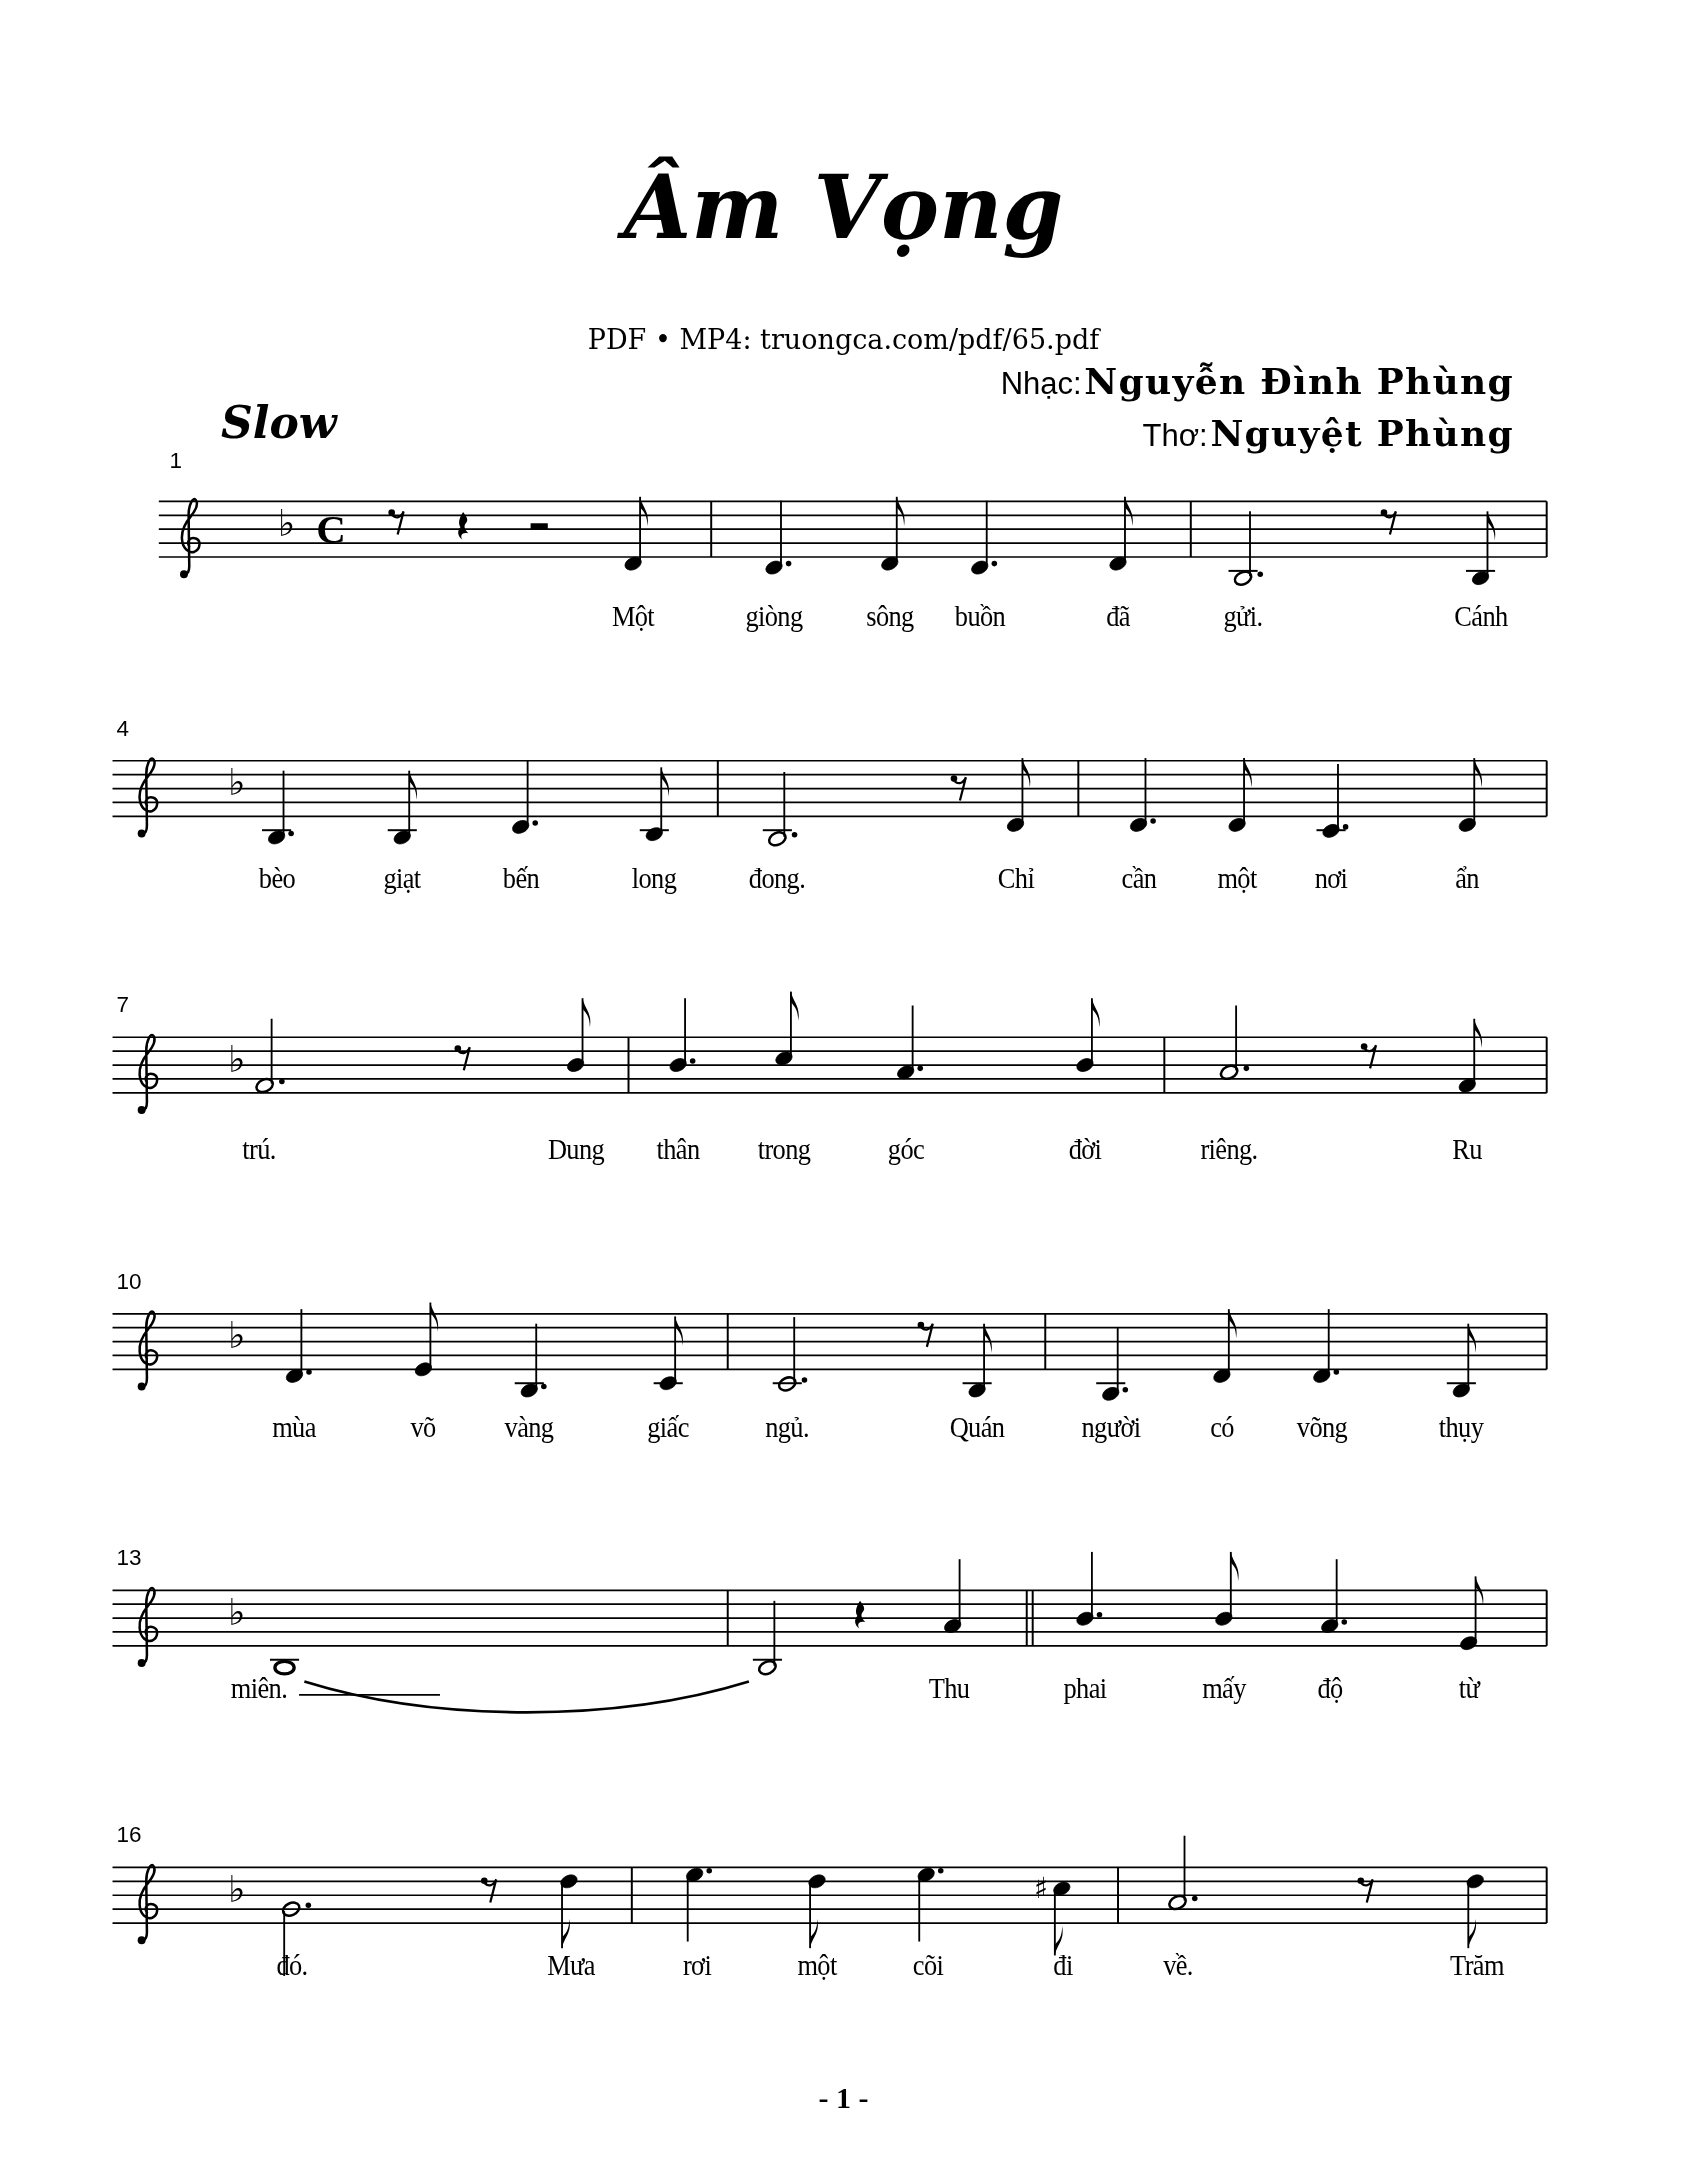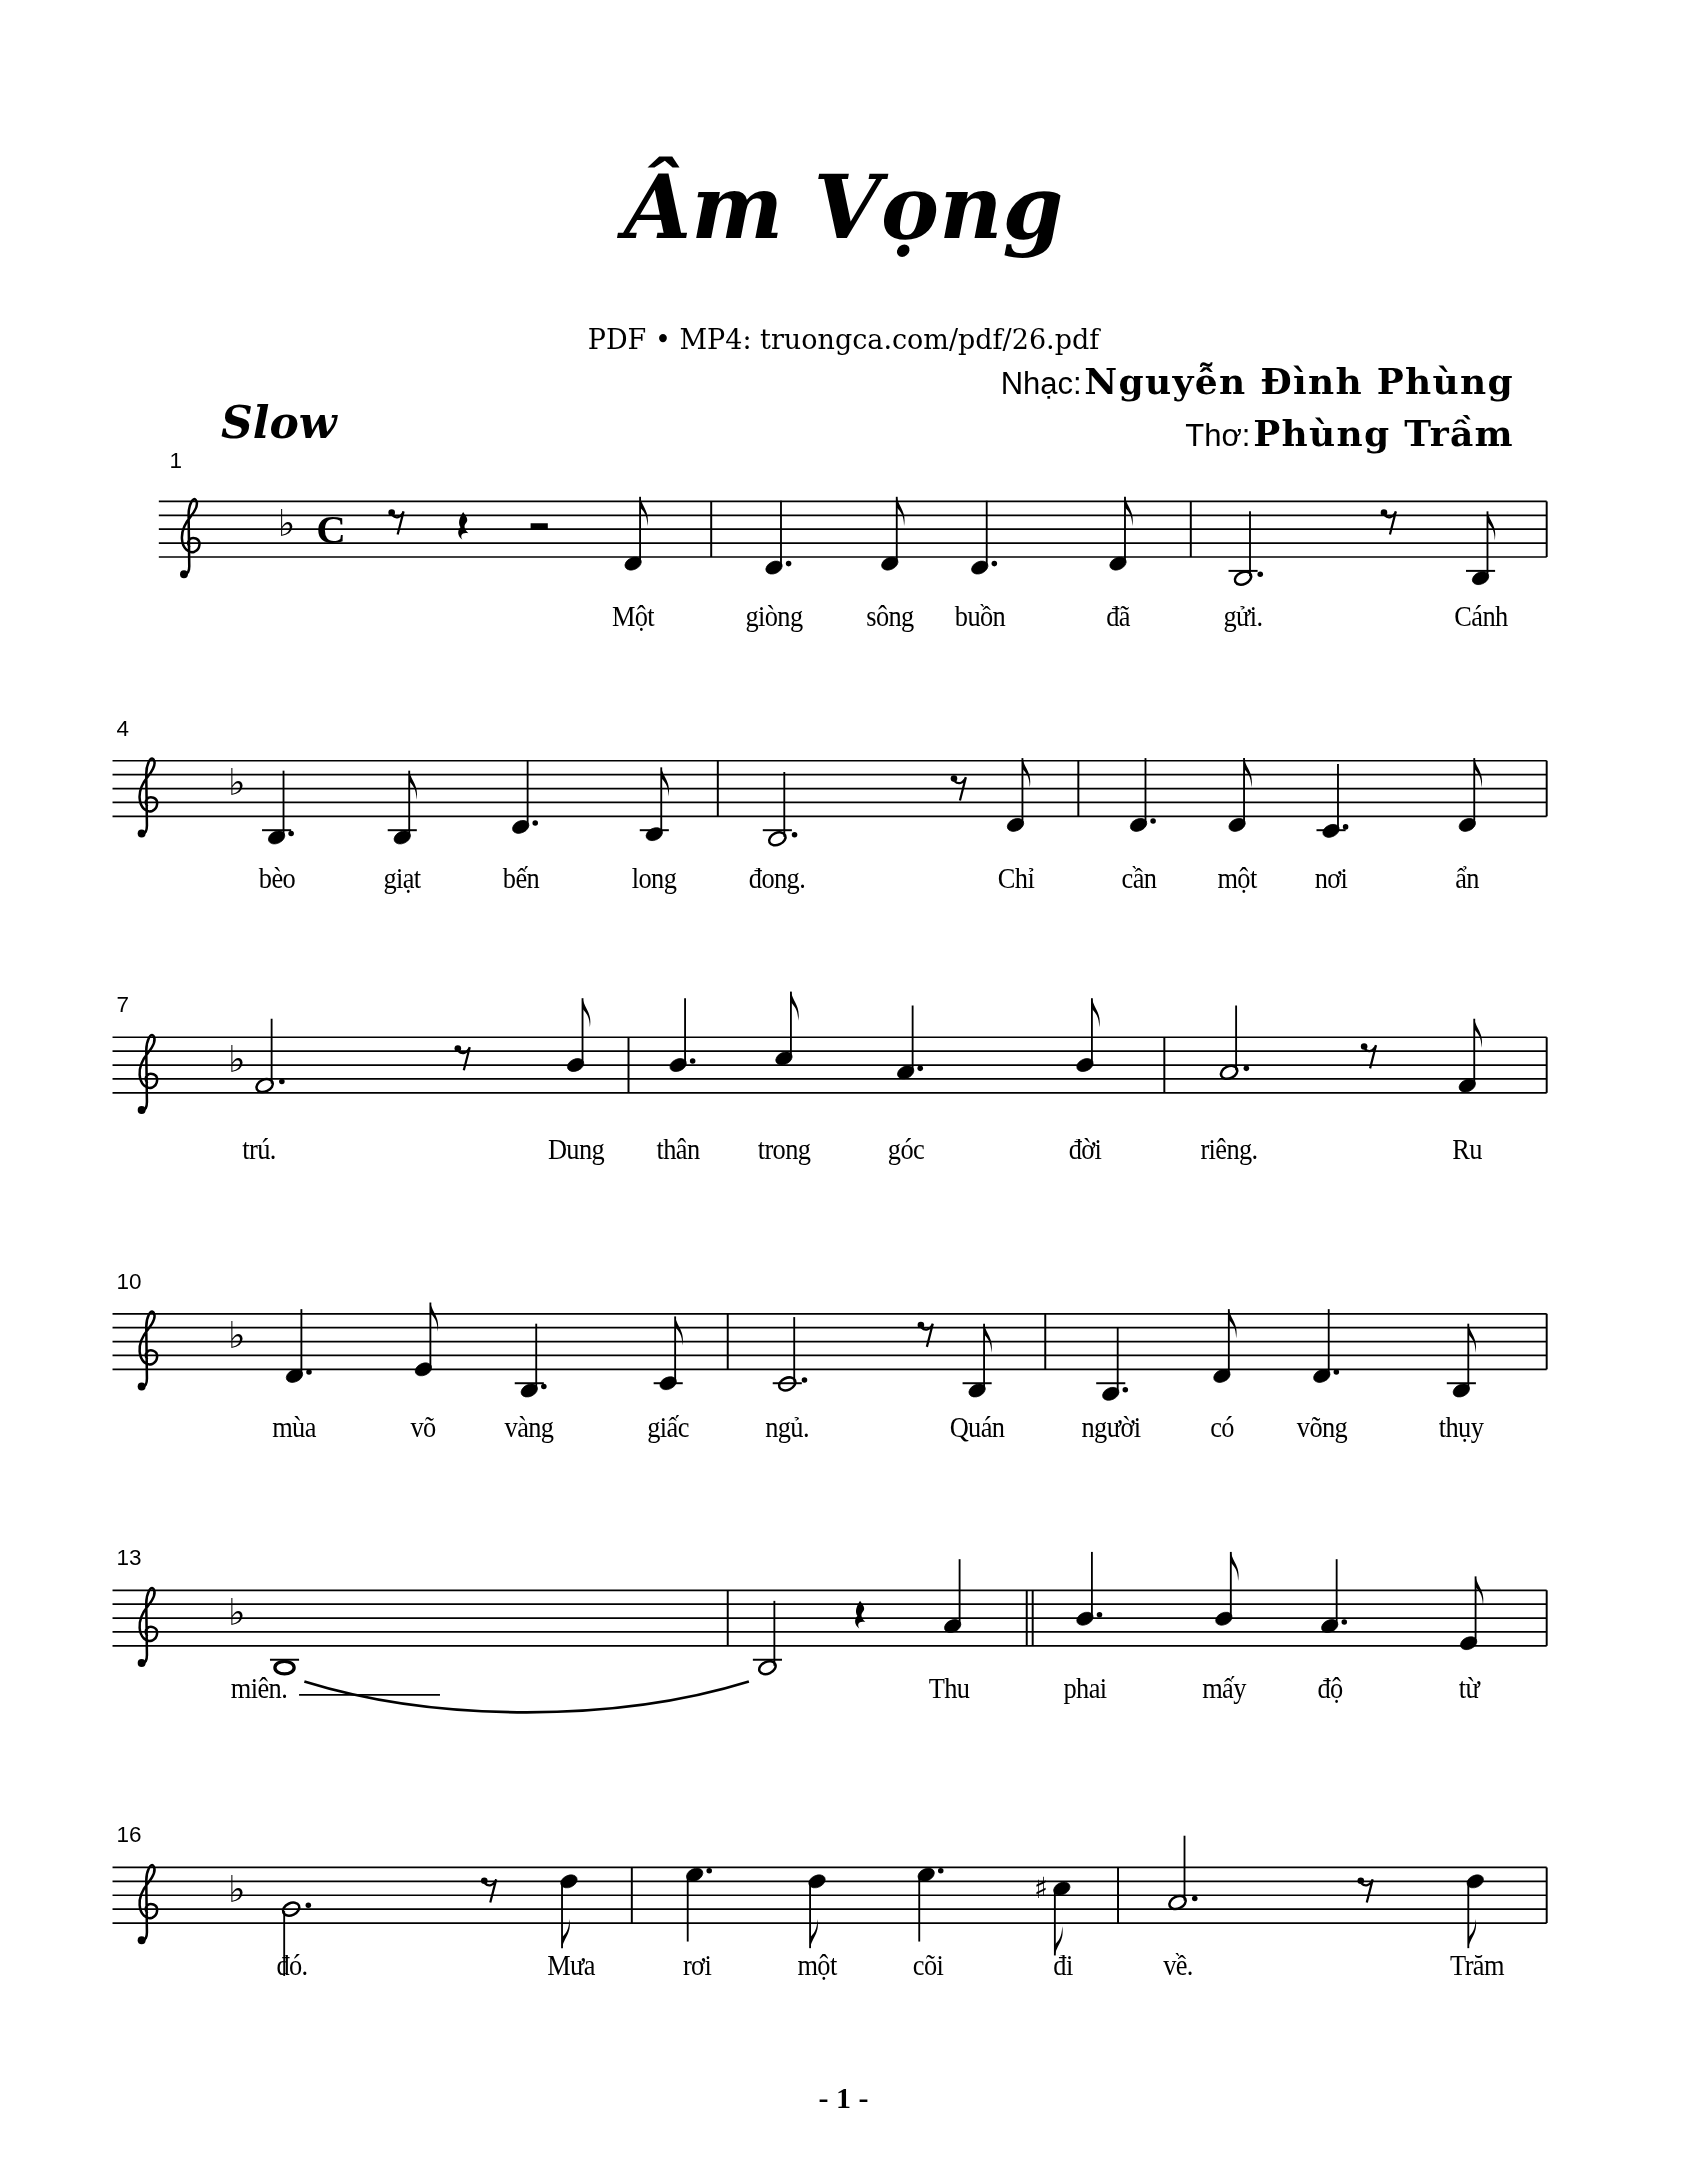--- a/index.html
+++ b/index.html
@@ -28,29 +28,29 @@
   .mnum{font-family:"Liberation Sans",sans-serif;font-size:34px;fill:#000;}
   .flat{font-family:"DejaVu Sans",sans-serif;font-size:56px;fill:#000;}
   .tsig{font-family:"Liberation Serif",serif;font-weight:700;font-size:62px;fill:#000;}
   .acc{font-family:"DejaVu Sans",sans-serif;font-size:44px;fill:#000;}
 </style>
 </head>
 <body>
 
 <div id="page">
   <div id="title" class="abs">Âm Vọng</div>
-  <div id="subtitle" class="abs">PDF • MP4: truongca.com/pdf/26.pdf</div>
+  <div id="subtitle" class="abs">PDF • MP4: truongca.com/pdf/65.pdf</div>
 
   <div id="credit-music" class="abs credit">
     <span class="lbl">Nhạc:</span>
     <span class="nm">Nguyễn Đình Phùng</span>
   </div>
   <div id="credit-lyrics" class="abs credit">
     <span class="lbl">Thơ:</span>
-    <span class="nm">Phùng Trầm</span>
+    <span class="nm">Nguyệt Phùng</span>
   </div>
 
   <div id="tempo" class="abs">Slow</div>
 
   <svg id="score" width="1687" height="2183" viewBox="0 0 2550 3300">
       <g>
         <line x1="240" y1="758" x2="2338" y2="758" stroke="#000000" stroke-width="2.6"></line>
         <line x1="240" y1="779" x2="2338" y2="779" stroke="#000000" stroke-width="2.6"></line>
         <line x1="240" y1="800" x2="2338" y2="800" stroke="#000000" stroke-width="2.6"></line>
         <line x1="240" y1="821" x2="2338" y2="821" stroke="#000000" stroke-width="2.6"></line>

